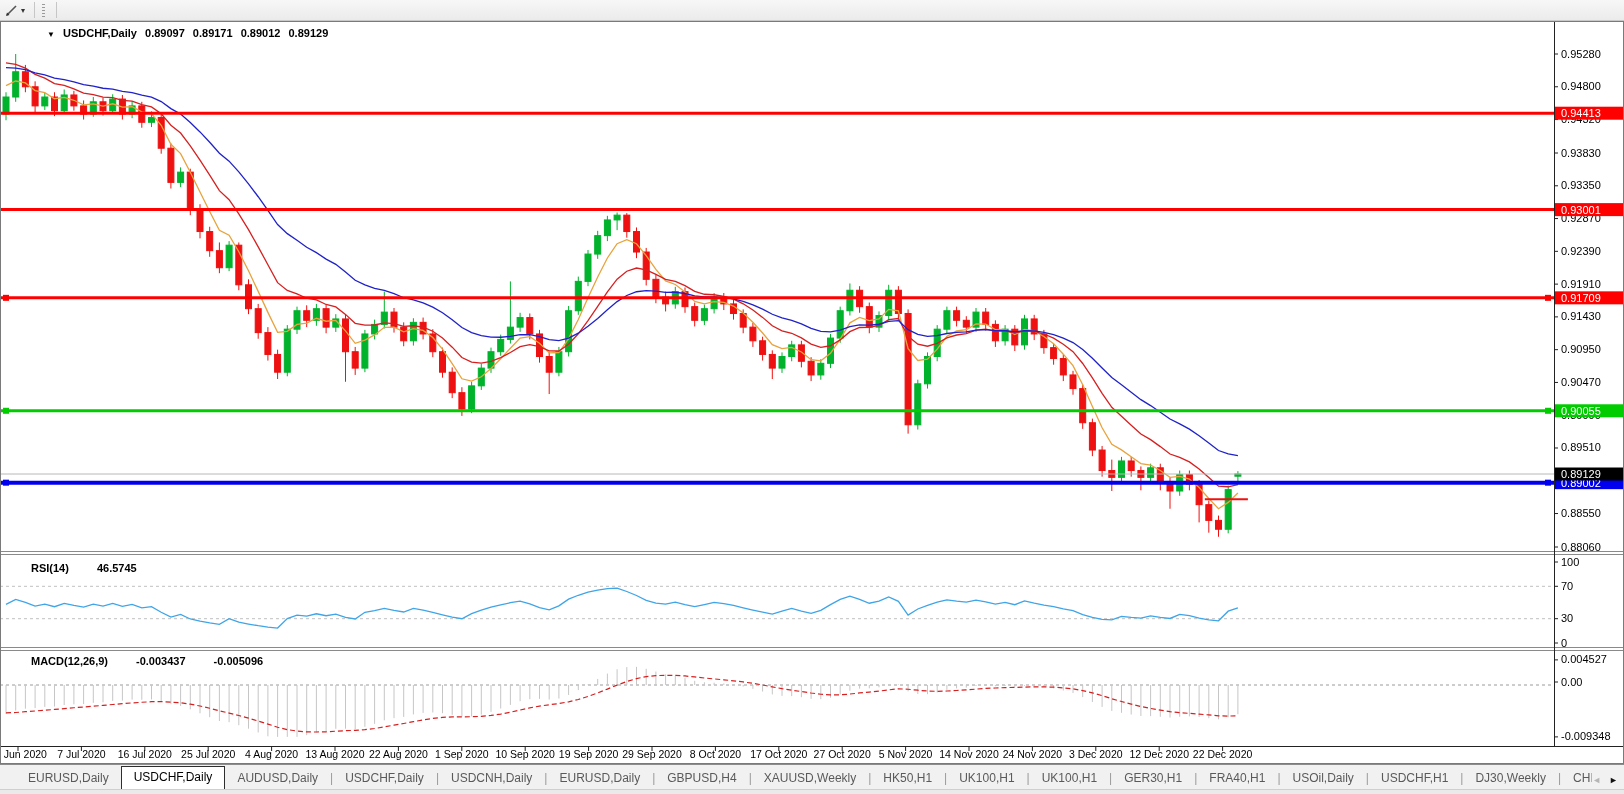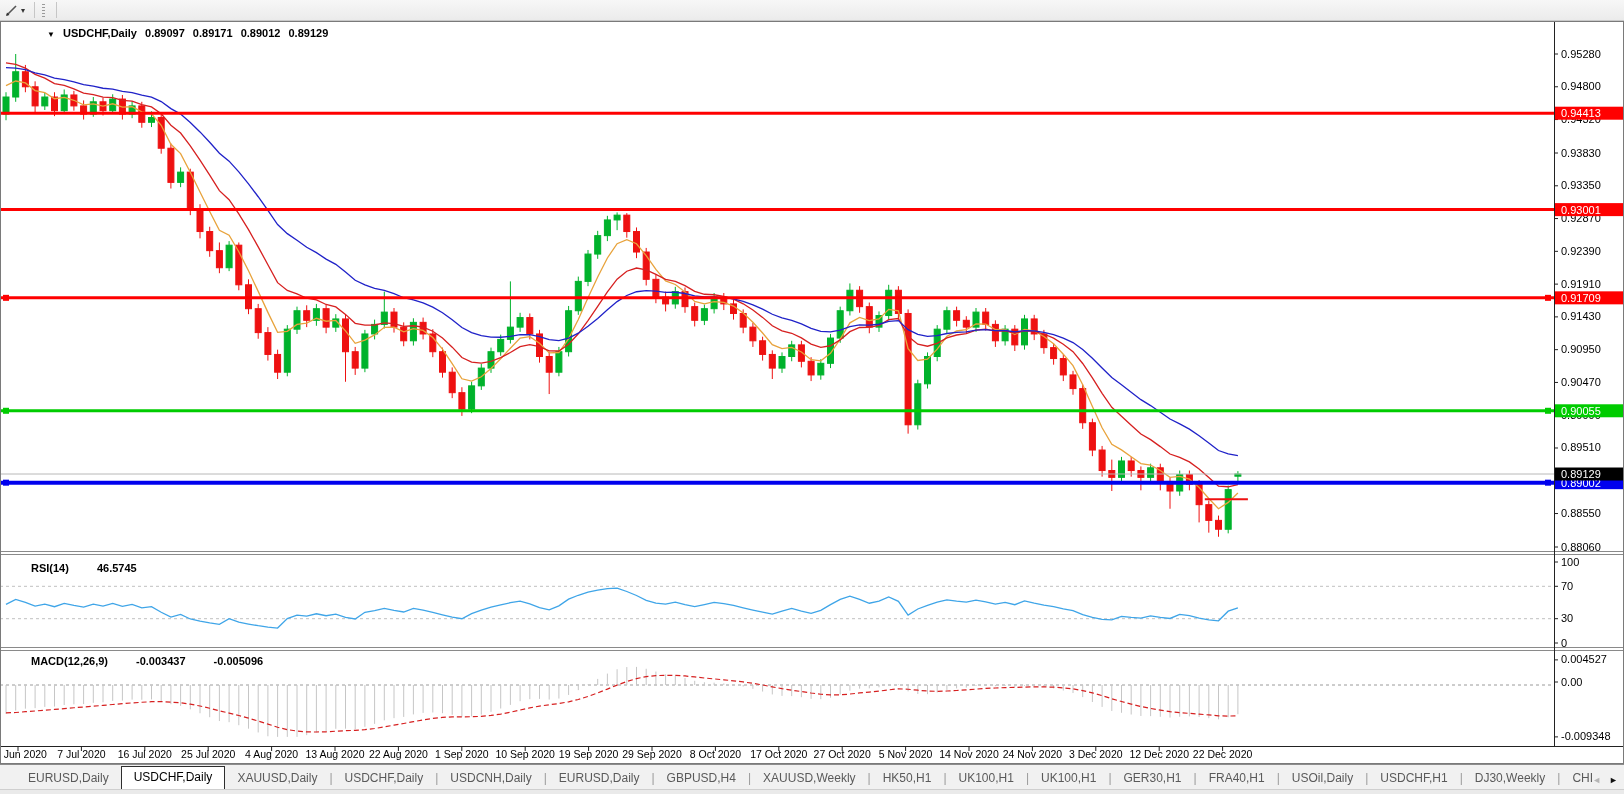--- a/index.html
+++ b/index.html
@@ -610,21 +610,21 @@
   <div class="pane-label" style="top:634px;text-align:right;">
     <span>MACD(12,26,9)</span><span>-0.003437</span><span>-0.005096</span>
   </div>
 </div>
 
 <div class="tab-bar">
   <div class="tab-lead"></div>
   <div id="tabs" style="display:flex;align-items:flex-end;overflow:hidden;flex:1;min-width:0;">
       <div class="tab">EURUSD,Daily</div>
       <div class="tab active">USDCHF,Daily</div>
-      <div class="tab">XAUUSD,Daily</div>
+      <div class="tab">AUDUSD,Daily</div>
       <span class="tab-sep">|</span>
       <div class="tab">USDCHF,Daily</div>
       <span class="tab-sep">|</span>
       <div class="tab">USDCNH,Daily</div>
       <span class="tab-sep">|</span>
       <div class="tab">EURUSD,Daily</div>
       <span class="tab-sep">|</span>
       <div class="tab">GBPUSD,H4</div>
       <span class="tab-sep">|</span>
       <div class="tab">XAUUSD,Weekly</div>

